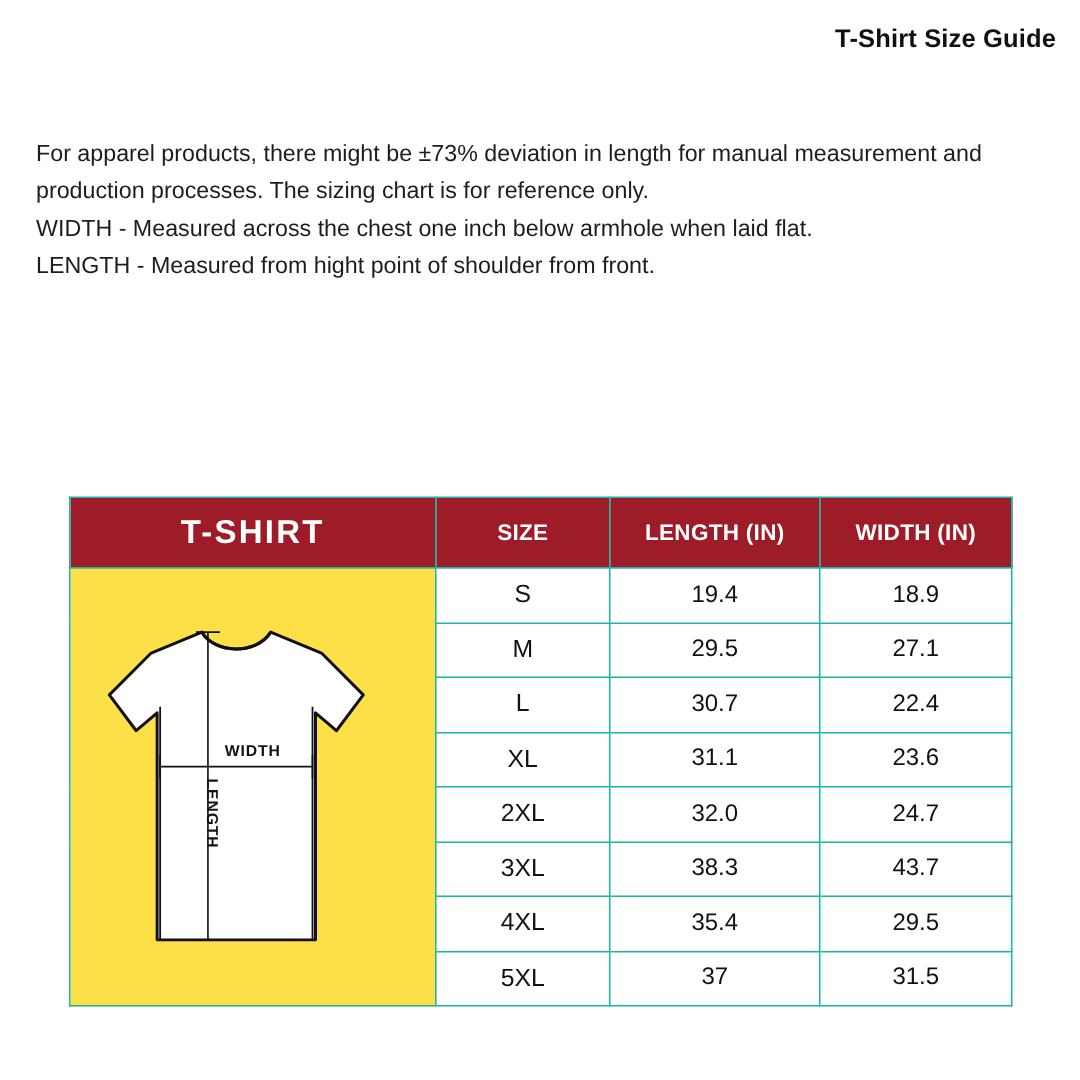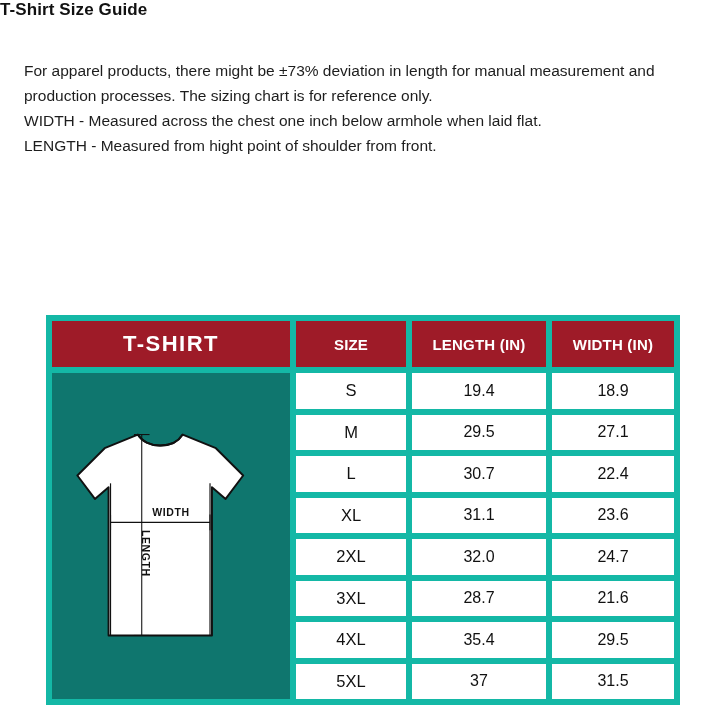--- a/index.html
+++ b/index.html
@@ -15,25 +15,25 @@
     overflow: hidden;
   }
   .page {
     position: relative;
     width: 720px;
     height: 720px;
     box-sizing: border-box;
     padding: 0;
   }
   .title {
-    text-align: left;
+    text-align: right;
     font-size: 17px;
     font-weight: bold;
     color: #111111;
-    margin: 0;
+    margin: 16px;
     letter-spacing: 0.1px;
   }
   .intro {
     margin: 0;
     padding: 0 24px 0 24px;
     font-size: 15.5px;
     line-height: 25px;
     color: #1d1d1d;
     padding-top: 38px;
   }
@@ -49,21 +49,21 @@
     top: 315px;
     width: 628px;
   }
   table.size-table {
     border-collapse: collapse;
     width: 628px;
     table-layout: fixed;
   }
   table.size-table th,
   table.size-table td {
-    border: 6px solid #14b8a6;
+    border: 1px solid #14b8a6;
     text-align: center;
     vertical-align: middle;
   }
   thead th {
     background: #9e1b28;
     color: #ffffff;
     font-size: 15px;
     font-weight: bold;
     height: 44px;
     letter-spacing: 0.2px;
@@ -78,21 +78,21 @@
     height: 33.5px;
     color: #111111;
     font-weight: normal;
     background: #ffffff;
   }
   tbody td.size-cell {
     font-size: 16.5px;
   }
   .img-cell {
     padding: 0;
-    background: #0f766e;
+    background: #fde047;
   }
   .shirt-box {
     position: relative;
     width: 100%;
     height: 268px;
   }
   .shirt-box svg {
     display: block;
     width: 100%;
     height: 100%;
@@ -196,22 +196,22 @@
           <td>31.1</td>
           <td>23.6</td>
         </tr>
         <tr>
           <td class="size-cell">2XL</td>
           <td>32.0</td>
           <td>24.7</td>
         </tr>
         <tr>
           <td class="size-cell">3XL</td>
-          <td>28.7</td>
-          <td>21.6</td>
+          <td>38.3</td>
+          <td>43.7</td>
         </tr>
         <tr>
           <td class="size-cell">4XL</td>
           <td>35.4</td>
           <td>29.5</td>
         </tr>
         <tr>
           <td class="size-cell">5XL</td>
           <td>37</td>
           <td>31.5</td>

